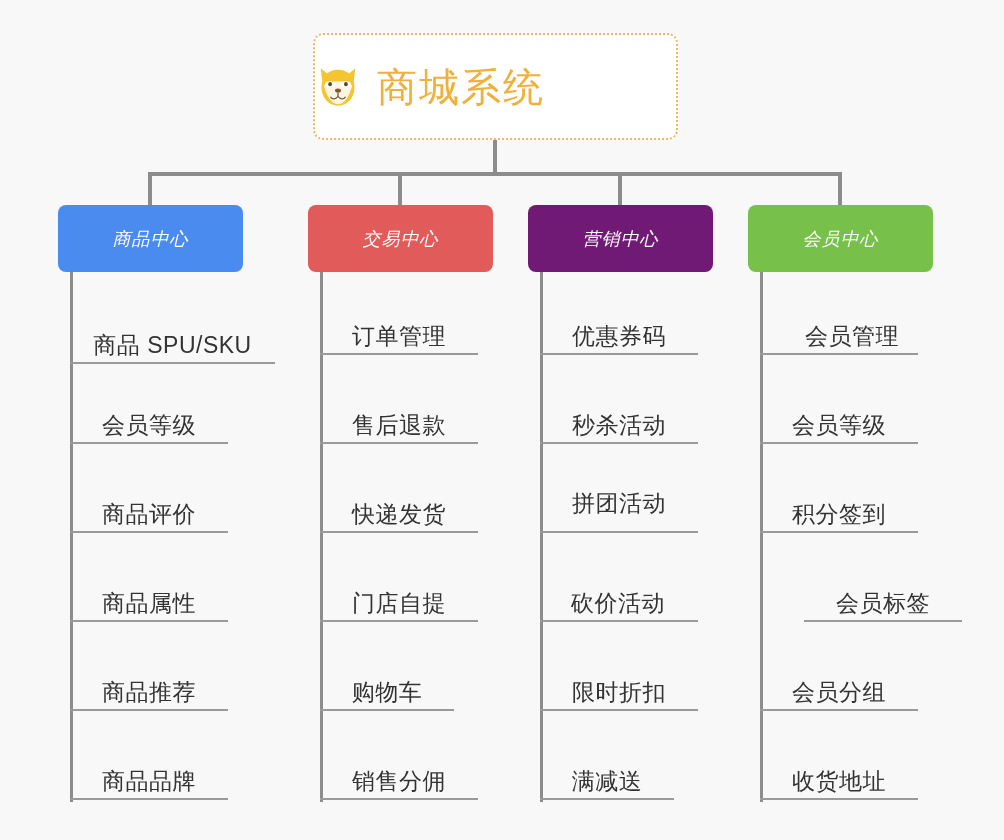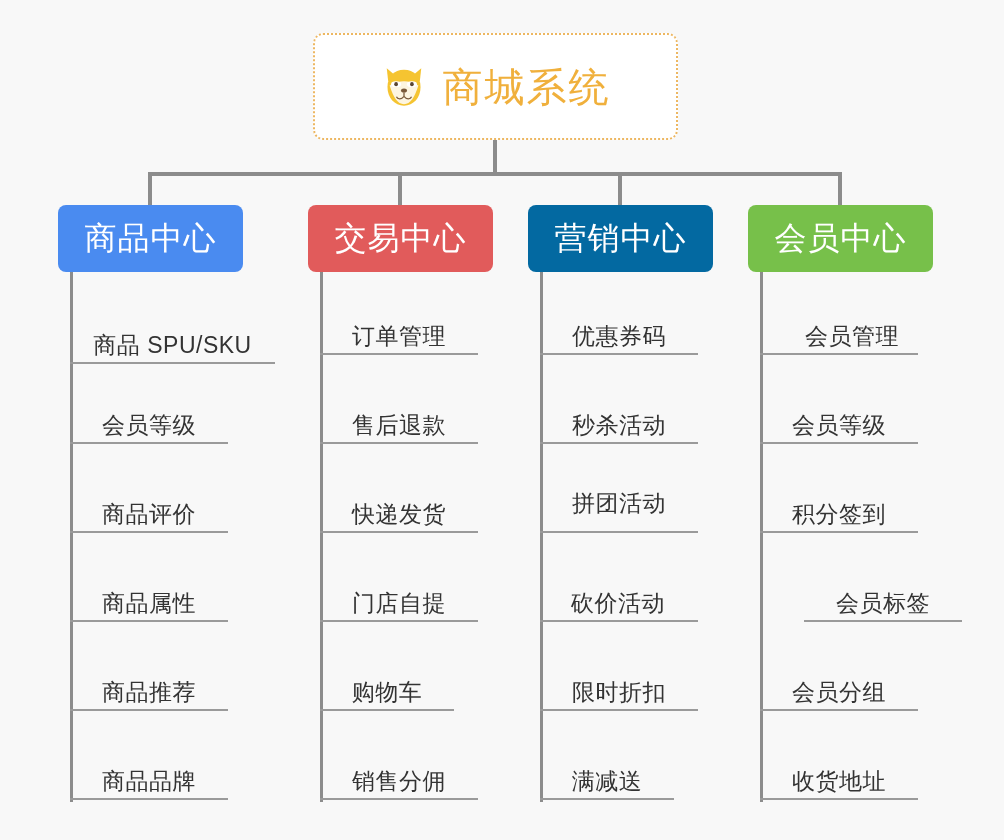--- a/index.html
+++ b/index.html
@@ -26,21 +26,21 @@
     left: 313px;
     top: 33px;
     width: 365px;
     height: 107px;
     box-sizing: border-box;
     background: #ffffff;
     border: 2px dotted #edb761;
     border-radius: 10px;
     display: flex;
     align-items: center;
-    justify-content: center;
+    justify-content: flex-start;
     gap: 16px;
   }
   .root-icon {
     width: 46px;
     height: 46px;
     flex: 0 0 46px;
     display: block;
   }
   .root-title {
     font-size: 40px;
@@ -61,23 +61,24 @@
   
   .cat-box {
     position: absolute;
     width: 185px;
     height: 67px;
     border-radius: 8px;
     display: flex;
     align-items: center;
     justify-content: center;
     color: #ffffff;
-    font-size: 32px;
+    font-size: 18px;
     letter-spacing: 1px;
     white-space: nowrap;
+    font-style: italic;
   }
 
   
   .spine {
     position: absolute;
     width: 3px;
     background: #8c8c8c;
   }
 
   
@@ -168,21 +169,21 @@
   <div class="leaf" style="left:320px; top:570px; width:158px;">
     <span class="leaf-label">门店自提</span>
   </div>
   <div class="leaf" style="left:320px; top:659px; width:134px;">
     <span class="leaf-label">购物车</span>
   </div>
   <div class="leaf" style="left:320px; top:748px; width:158px;">
     <span class="leaf-label">销售分佣</span>
   </div>
 
-  <div class="cat-box" style="left:528px; top:205px; background:#0369a1;">
+  <div class="cat-box" style="left:528px; top:205px; background:#701a75;">
     <span>营销中心</span>
   </div>
   <div class="spine" style="left:540px; top:272px; height:530px;"></div>
   <div class="leaf" style="left:540px; top:303px; width:158px;">
     <span class="leaf-label">优惠券码</span>
   </div>
   <div class="leaf" style="left:540px; top:392px; width:158px;">
     <span class="leaf-label">秒杀活动</span>
   </div>
   <div class="leaf" style="left:540px; top:481px; width:158px;align-items:center;">

